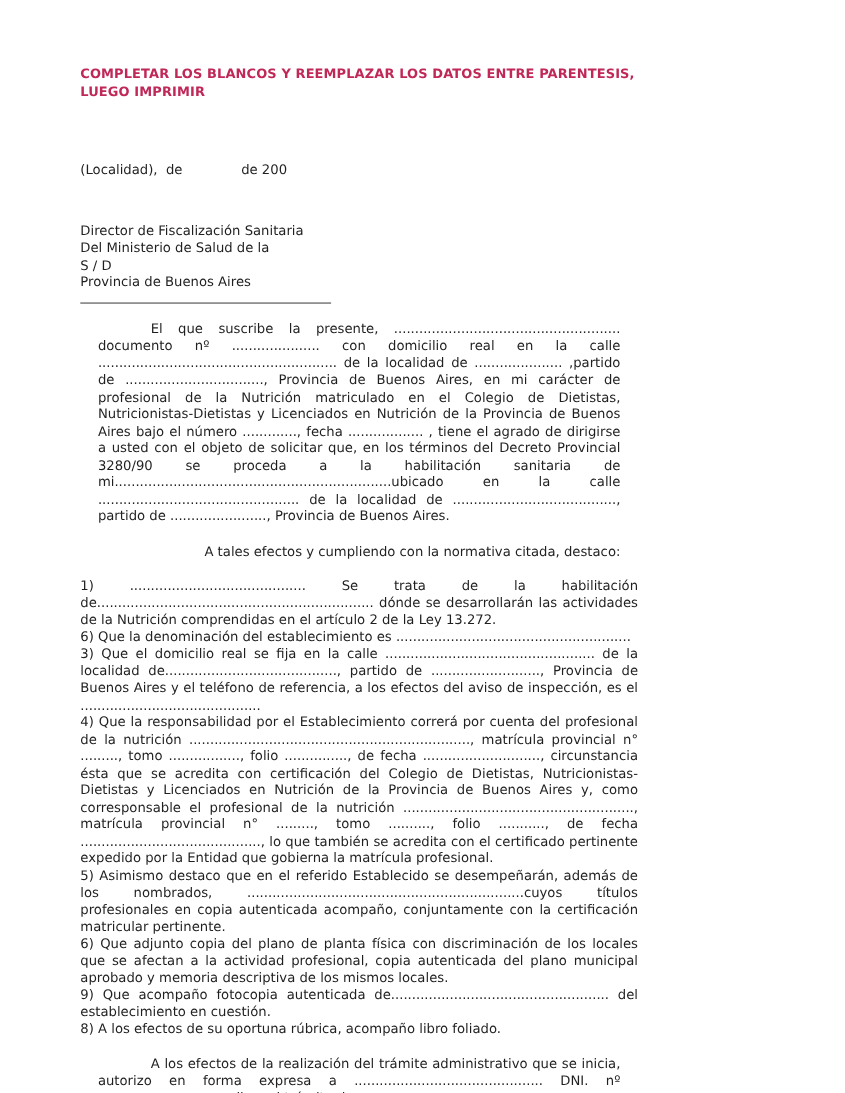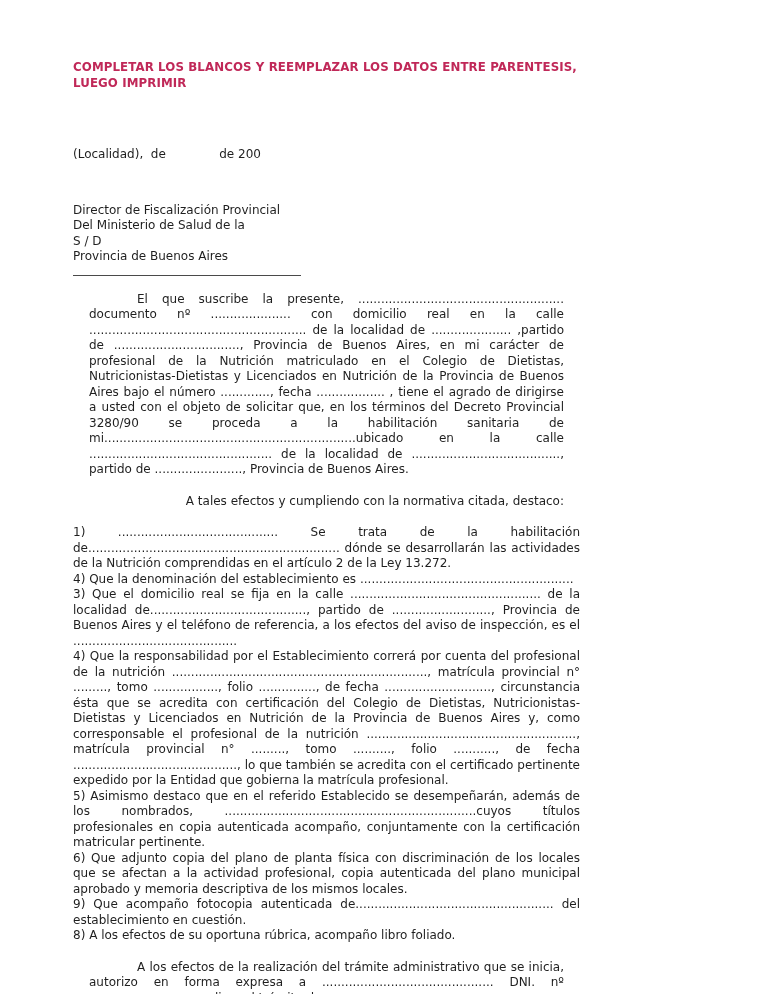--- a/index.html
+++ b/index.html
@@ -69,36 +69,36 @@
 </head>
 <body>
 
 <div class="page">
 
   <div class="header-instruction">COMPLETAR LOS BLANCOS Y REEMPLAZAR LOS DATOS ENTRE PARENTESIS, LUEGO IMPRIMIR</div>
 
   <div class="date-line">(Localidad),  de              de 200</div>
 
   <div class="recipient">
-    <div class="recipient-line">Director de Fiscalización Provincial</div>
+    <div class="recipient-line">Director de Fiscalización Sanitaria</div>
     <div class="recipient-line">Del Ministerio de Salud de la</div>
     <div class="recipient-line">S / D</div>
     <div class="recipient-line">Provincia de Buenos Aires</div>
     <div class="recipient-underline"></div>
   </div>
 
   <div class="body-text">
 
     <p class="intro-paragraph">El que suscribe la presente, ...................................................... documento nº ..................... con domicilio real en la calle ......................................................... de la localidad de ..................... ,partido de ................................., Provincia de Buenos Aires, en mi carácter de profesional de la Nutrición matriculado en el Colegio de Dietistas, Nutricionistas-Dietistas y Licenciados en Nutrición de la Provincia de Buenos Aires bajo el número ............., fecha .................. , tiene el agrado de dirigirse a usted con el objeto de solicitar que, en los términos del Decreto Provincial 3280/90 se proceda a la habilitación sanitaria de mi..................................................................ubicado en la calle ................................................ de la localidad de ......................................., partido de ......................., Provincia de Buenos Aires.</p>
 
     <p class="purpose-line">A tales efectos y cumpliendo con la normativa citada, destaco:</p>
 
     <div class="items-block">
       <p>1) .......................................... Se trata de la habilitación de.................................................................. dónde se desarrollarán las actividades de la Nutrición comprendidas en el artículo 2 de la Ley 13.272.</p>
-      <p>4) Que la denominación del establecimiento es ........................................................</p>
+      <p>6) Que la denominación del establecimiento es ........................................................</p>
       <p>3) Que el domicilio real se fija en la calle .................................................. de la localidad de........................................., partido de .........................., Provincia de Buenos Aires y el teléfono de referencia, a los efectos del aviso de inspección, es el ...........................................</p>
       <p>4) Que la responsabilidad por el Establecimiento correrá por cuenta del profesional de la nutrición ..................................................................., matrícula provincial n° ........., tomo ................., folio ..............., de fecha ............................, circunstancia ésta que se acredita con certificación del Colegio de Dietistas, Nutricionistas-Dietistas y Licenciados en Nutrición de la Provincia de Buenos Aires y, como corresponsable el profesional de la nutrición ......................................................., matrícula provincial n° ........., tomo .........., folio ..........., de fecha ..........................................., lo que también se acredita con el certificado pertinente expedido por la Entidad que gobierna la matrícula profesional.</p>
       <p>5) Asimismo destaco que en el referido Establecido se desempeñarán, además de los nombrados, ..................................................................cuyos títulos profesionales en copia autenticada acompaño, conjuntamente con la certificación matricular pertinente.</p>
       <p>6) Que adjunto copia del plano de planta física con discriminación de los locales que se afectan a la actividad profesional, copia autenticada del plano municipal aprobado y memoria descriptiva de los mismos locales.</p>
       <p>9) Que acompaño fotocopia autenticada de.................................................... del establecimiento en cuestión.</p>
       <p>8) A los efectos de su oportuna rúbrica, acompaño libro foliado.</p>
     </div>
 
     <p class="closing-paragraph">A los efectos de la realización del trámite administrativo que se inicia, autorizo en forma expresa a ............................................. DNI. nº ........................ a realizar el trámite de</p>
 

